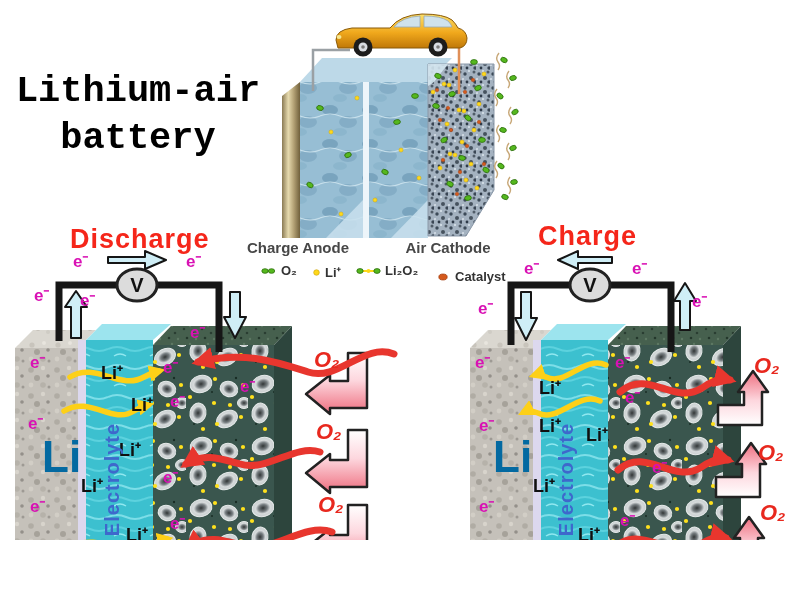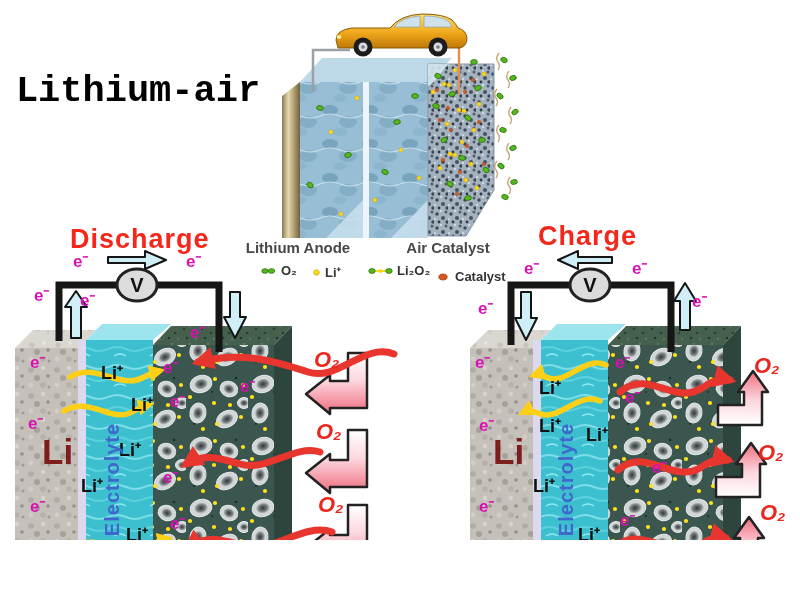--- a/index.html
+++ b/index.html
@@ -7,21 +7,21 @@
            font-family:"Liberation Sans", sans-serif; }
   .art { position:absolute; left:0; top:0; }
   .lbl { position:absolute; font-family:"Liberation Sans", sans-serif; font-weight:bold;
          white-space:nowrap; line-height:1.05; }
   .title { font-family:"Liberation Mono","DejaVu Sans Mono",monospace; font-weight:bold;
            font-size:37px; line-height:47px; color:#000; text-align:center; width:260px; }
   .panel-title { color:#f5261a; font-size:27px; letter-spacing:1px; }
   .e  { color:#d911b4; font-size:17px; }
   .li { color:#101010; font-size:18px; }
   .o2 { color:#e8281e; font-size:22px; font-style:italic; }
-  .big-li { color:#7f1d1d; font-size:35px; }
+  .big-li { color:#0369a1; font-size:44px; }
   .elyt { color:#3e68cc; font-size:20px; letter-spacing:1px; width:156px; text-align:center;
           transform:rotate(-90deg); transform-origin:center center; }
   .v-lbl { font-size:20px; color:#111; width:24px; text-align:center; }
   .block-lbl { font-size:15px; color:#474747; text-align:center; }
   .legend-item { position:absolute; display:flex; align-items:center; gap:4px;
                  font-size:13px; font-weight:bold; color:#333; }
 </style>
 </head>
 <body>
 
@@ -322,39 +322,40 @@
     <g stroke="#fdd017" stroke-width="5.5" fill="none" stroke-linecap="round">
       <path d="M606,365 C584,355 566,387 546,377 C542,375 538,374 535,375" marker-end="url(#mYel)"></path>
       <path d="M600,401 C578,391 558,423 538,413 C533,411 528,410 524,412" marker-end="url(#mYel)"></path>
       <path d="M624,547 C596,535 572,565 546,557 C536,554 527,558 519,566" marker-end="url(#mYel)"></path>
     </g>
   </g>
 </svg>
 
 <div class="lbl title" style="left:8px;top:68px">
   <div>Lithium-air</div>
-</div>
-
-<div class="lbl block-lbl" style="left:240px;top:240px;width:116px">Lithium Anode</div>
-<div class="lbl block-lbl" style="left:398px;top:240px;width:100px">Air Catalyst</div>
+  <div>battery</div>
+</div>
+
+<div class="lbl block-lbl" style="left:240px;top:240px;width:116px">Charge Anode</div>
+<div class="lbl block-lbl" style="left:398px;top:240px;width:100px">Air Cathode</div>
 
 <div class="legend-item" style="left:260px;top:263px">
   <svg width="17" height="10">
     <ellipse cx="5" cy="5" rx="3.2" ry="2.3" fill="#55b81e" stroke="#2c6e0c" stroke-width="0.8"></ellipse>
     <ellipse cx="11.5" cy="5" rx="3.2" ry="2.3" fill="#55b81e" stroke="#2c6e0c" stroke-width="0.8"></ellipse>
   </svg>
   <span>O₂</span>
 </div>
 <div class="legend-item" style="left:312px;top:263px">
   <svg width="9" height="9">
     <circle cx="4.5" cy="4.5" r="2.8" fill="#ffd81a" stroke="#c8a008" stroke-width="0.6"></circle>
   </svg>
   <span>Li⁺</span>
 </div>
-<div class="legend-item" style="left:368px;top:263px">
+<div class="legend-item" style="left:356px;top:263px">
   <svg width="25" height="10">
     <line x1="4" y1="5" x2="21" y2="5" stroke="#ffd81a" stroke-width="2"></line>
     <circle cx="12.5" cy="5" r="2" fill="#ffd81a"></circle>
     <ellipse cx="4" cy="5" rx="3.2" ry="2.4" fill="#55b81e" stroke="#2c6e0c" stroke-width="0.8"></ellipse>
     <ellipse cx="21" cy="5" rx="3.2" ry="2.4" fill="#55b81e" stroke="#2c6e0c" stroke-width="0.8"></ellipse>
   </svg>
   <span>Li₂O₂</span>
 </div>
 <div class="legend-item" style="left:436px;top:269px">
   <svg width="15" height="10">

